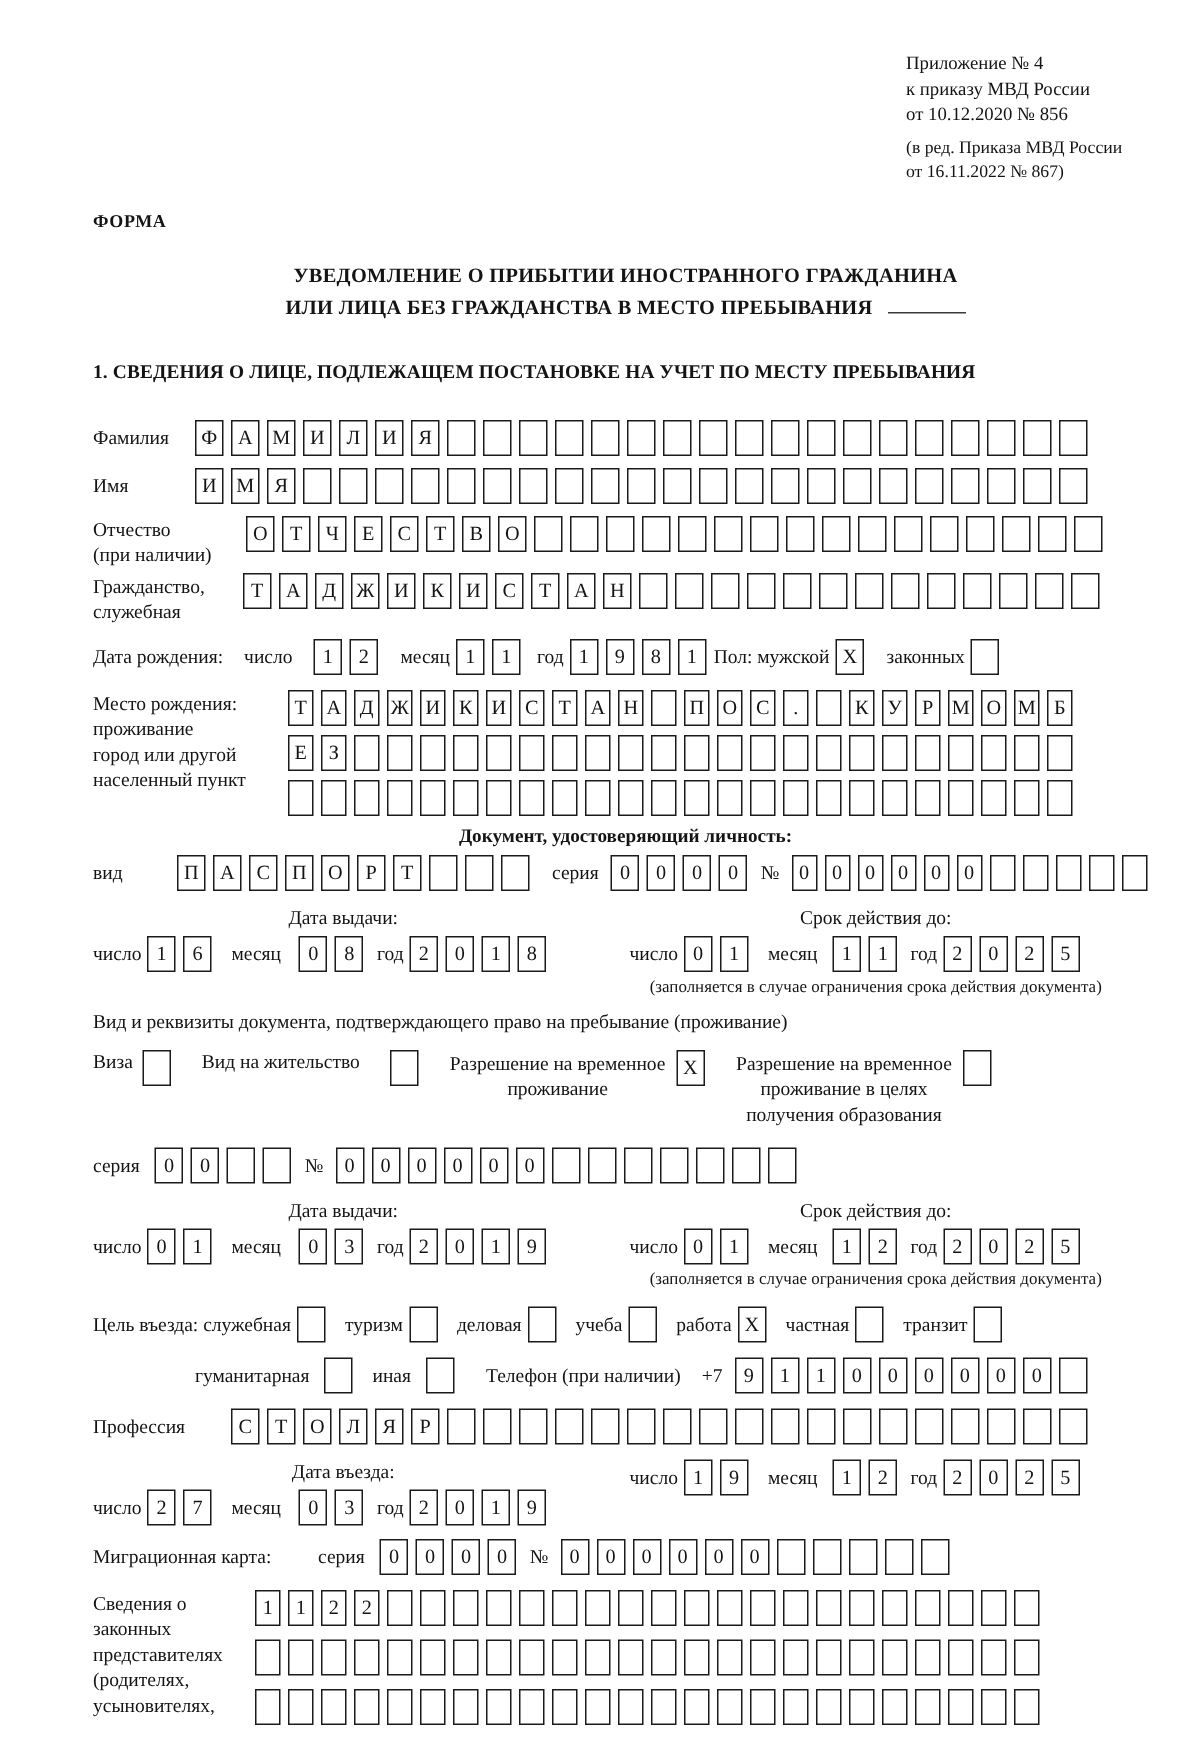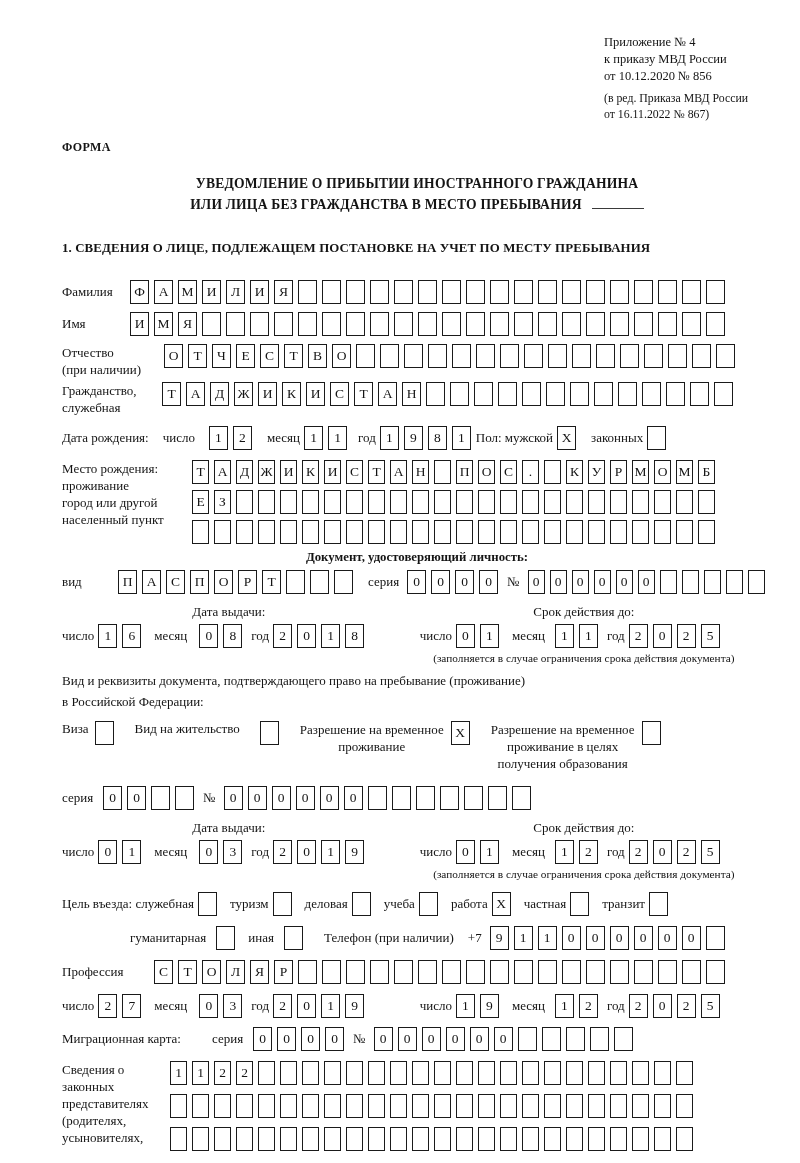--- a/index.html
+++ b/index.html
@@ -395,21 +395,20 @@
             <span class="cell">0</span>
             <span class="cell">2</span>
             <span class="cell">5</span>
           </span>
       </div>
       <div class="note">(заполняется в случае ограничения срока действия документа)</div>
     </div>
   </div>
 
   <div class="pline">Вид и реквизиты документа, подтверждающего право на пребывание (проживание)</div>
-  <div class="pline" style="margin-top:2px">в Российской Федерации:</div>
 
   <div class="permits">
     <div class="permit">
       <span class="lbl">Виза</span>
       <span class="cells">
           <span class="cell"></span>
         </span>
     </div>
     <div class="permit">
       <span class="lbl">Вид на жительство</span>
@@ -593,20 +592,21 @@
         <span class="cell"></span>
         <span class="cell"></span>
         <span class="cell"></span>
         <span class="cell"></span>
         <span class="cell"></span>
       </div>
   </div>
 
   <div class="two-col">
     <div class="col-left">
+      <div class="col-head">Дата въезда:</div>
       <div class="date-line">
         <span class="lbl gap4">число</span>
         <span class="cells">
             <span class="cell">2</span>
             <span class="cell">7</span>
           </span>
         <span class="lbl" style="margin:0 12px 0 8px">месяц</span>
         <span class="cells">
             <span class="cell">0</span>
             <span class="cell">3</span>

